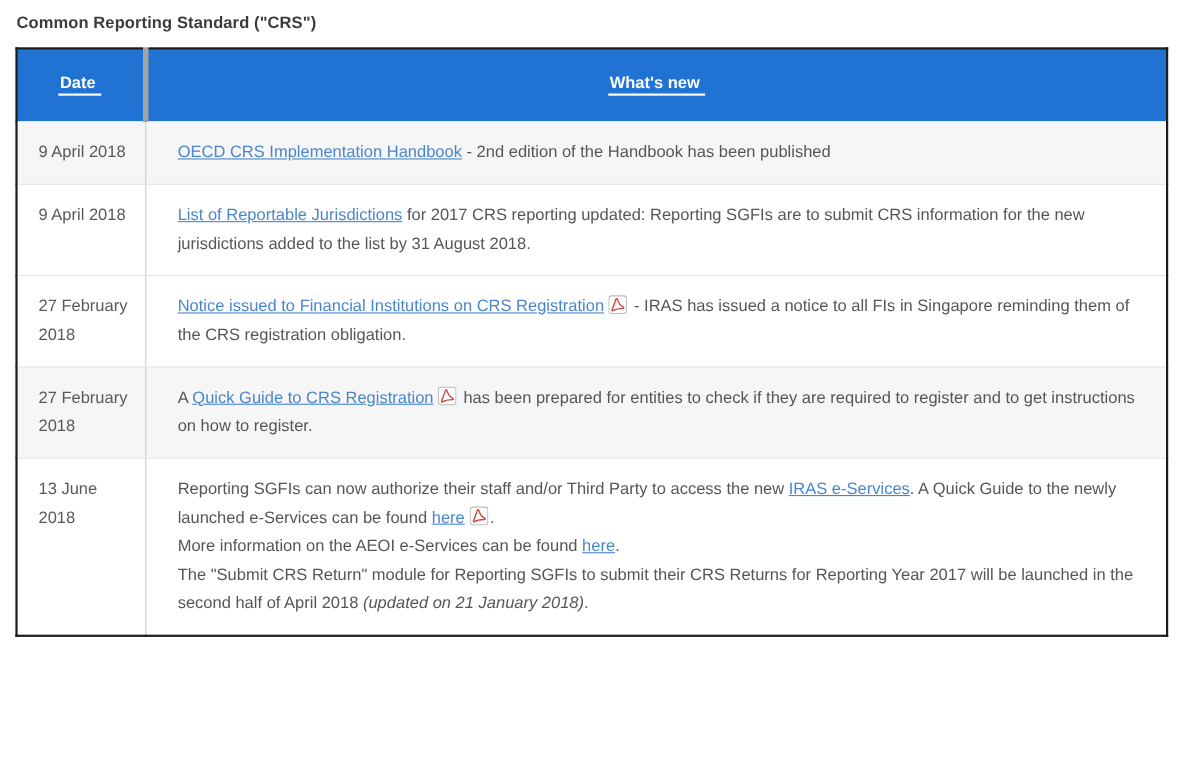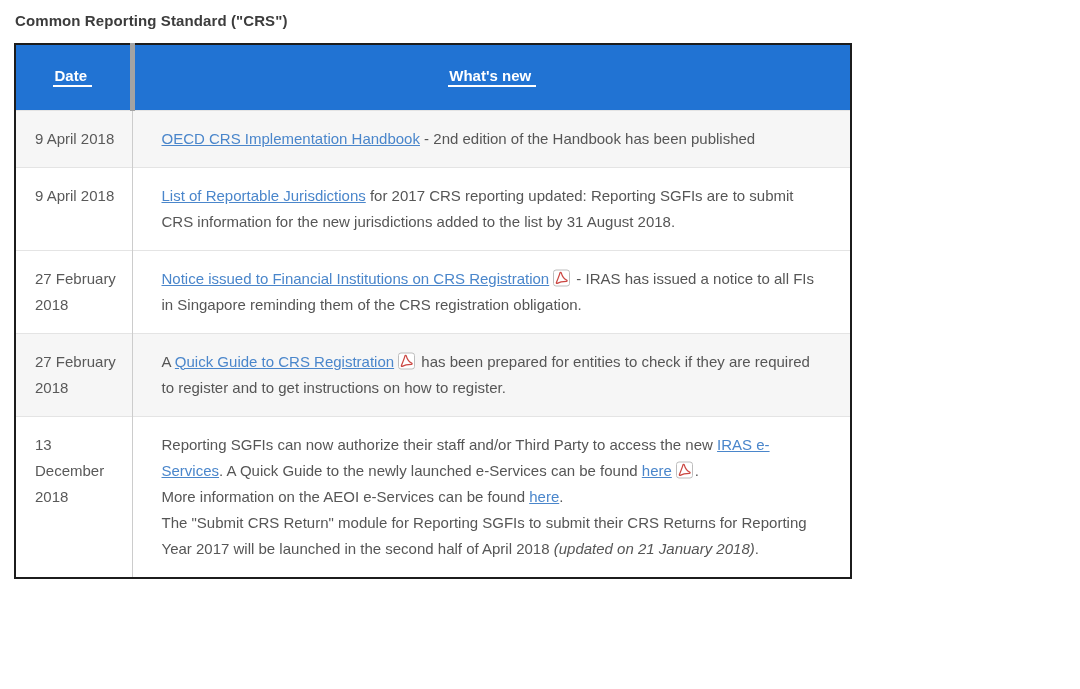--- a/index.html
+++ b/index.html
@@ -8,21 +8,21 @@
     width: 1080px; height: 689px; overflow: hidden;
     font-family: "Liberation Sans", "DejaVu Sans", sans-serif;
     color: var(--text, #565656);
   }
   .page { padding: 10px 14px 0 14px; }
   .page-title {
     font-size: 15px; font-weight: bold; color: #3c3c3c;
     margin: 2px 0 14px 1px; letter-spacing: 0.1px;
   }
   table.crs-table {
-    width: 838px; border-collapse: collapse;
+    width: 1048px; border-collapse: collapse;
     border: 2px solid #1c1c1c;
     font-size: 15px;
   }
   thead th {
     background: var(--header-bg, #2173d3);
     color: #ffffff; font-weight: bold; font-size: 15px;
     height: 66px; text-align: center; vertical-align: middle;
   }
   thead th + th { border-left: 5px solid #a3a3a3; }
   .hdr-underline {
@@ -102,21 +102,21 @@
         <tr class="odd">
           <td class="date-cell">27 February 2018</td>
           <td class="content-cell">
             <div class="para">A <a class="lnk" href="#">Quick Guide to CRS Registration</a><span class="pdf"><svg width="17" height="18" viewBox="0 0 17 18" aria-hidden="true">
                   <rect x="0.5" y="1" width="16" height="16" rx="2.5" fill="#ffffff" stroke="#bdbdbd"></rect>
                   <path d="M3.4 13.6 C5.1 9.4 6.3 6.2 6.9 4.1 C7.1 3.3 8.1 3.2 8.35 4.1 C9.2 7.2 11.3 10 13.6 11 C14.4 11.35 14.2 12.3 13.35 12.3 C10.5 12.35 6.6 12.9 4.1 14.35 C3.6 14.65 3.2 14.1 3.4 13.6 Z" fill="none" stroke="#cb4742" stroke-width="1.25" stroke-linejoin="round"></path>
                 </svg></span> has been prepared for entities to check if they are required to register and to get instructions on how to register.</div>
           </td>
         </tr>
         <tr class="even">
-          <td class="date-cell">13 December 2018</td>
+          <td class="date-cell">13 June 2018</td>
           <td class="content-cell">
             <div class="para">Reporting SGFIs can now authorize their staff and/or Third Party to access the new <a class="lnk" href="#">IRAS e-Services</a>. A Quick Guide to the newly launched e-Services can be found <a class="lnk" href="#">here</a><span class="pdf"><svg width="17" height="18" viewBox="0 0 17 18" aria-hidden="true">
                   <rect x="0.5" y="1" width="16" height="16" rx="2.5" fill="#ffffff" stroke="#bdbdbd"></rect>
                   <path d="M3.4 13.6 C5.1 9.4 6.3 6.2 6.9 4.1 C7.1 3.3 8.1 3.2 8.35 4.1 C9.2 7.2 11.3 10 13.6 11 C14.4 11.35 14.2 12.3 13.35 12.3 C10.5 12.35 6.6 12.9 4.1 14.35 C3.6 14.65 3.2 14.1 3.4 13.6 Z" fill="none" stroke="#cb4742" stroke-width="1.25" stroke-linejoin="round"></path>
                 </svg></span>.</div>
             <div class="para">More information on the AEOI e-Services can be found <a class="lnk" href="#">here</a>.</div>
             <div class="para">The "Submit CRS Return" module for Reporting SGFIs to submit their CRS Returns for Reporting Year 2017 will be launched in the second half of April 2018 <em>(updated on 21 January 2018)</em>.</div>
           </td>
         </tr>
       </tbody>

